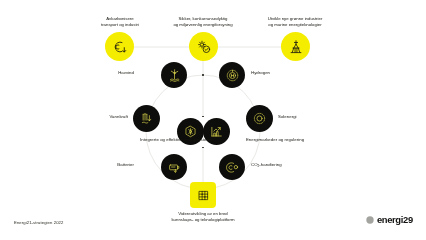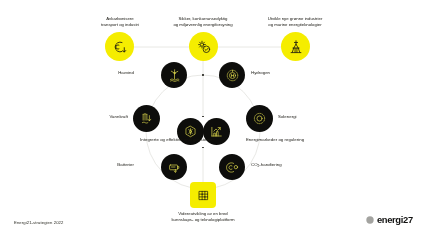--- a/index.html
+++ b/index.html
@@ -299,16 +299,16 @@
   <div id="logo">
     <svg id="logo-mark" viewBox="0 0 20 20">
       <defs>
         <pattern id="stripes" width="2.1" height="2.1" patternUnits="userSpaceOnUse" patternTransform="rotate(45)">
           <rect width="1.05" height="2.1" fill="#1a1a18"></rect>
           <rect x="1.05" width="1.05" height="2.1" fill="#b9b9b4"></rect>
         </pattern>
       </defs>
       <circle cx="10" cy="10" r="9.2" fill="url(#stripes)"></circle>
     </svg>
-    <div id="logo-text"><span>energi</span><span class="num">27</span></div>
+    <div id="logo-text"><span>energi</span><span class="num">29</span></div>
   </div>
 
 </div>
 
 </body></html>

